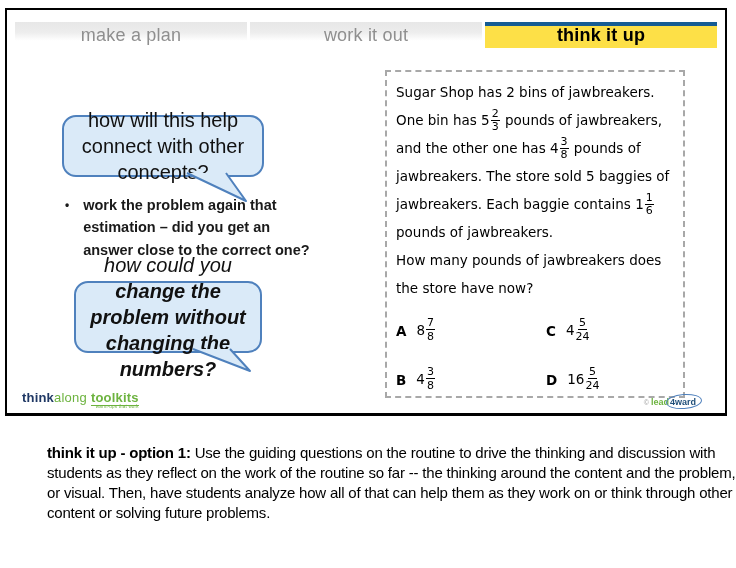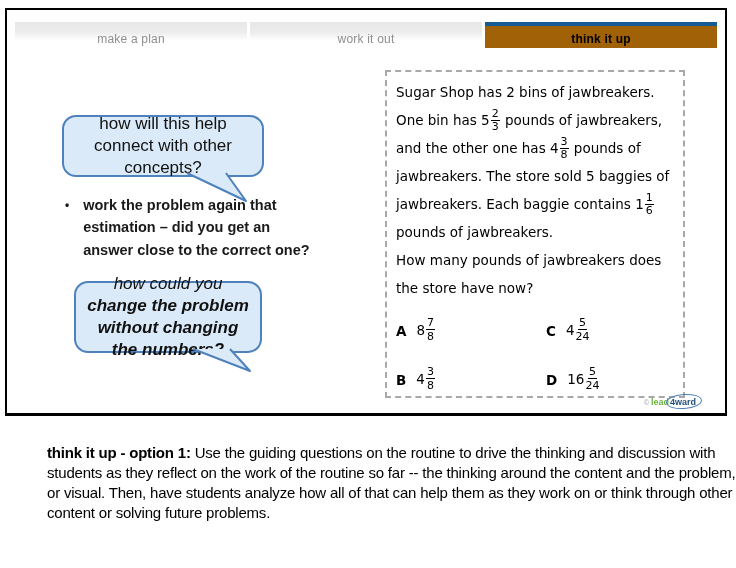--- a/index.html
+++ b/index.html
@@ -7,36 +7,36 @@
 
   .slide{
     position:absolute;left:5px;top:8px;width:722px;height:408px;
     border:2px solid #000;border-bottom-width:3px;background:#fff;box-sizing:border-box;
   }
 
   
   .tabs{position:absolute;left:8px;top:12px;right:8px;display:flex;gap:3px;height:26px;}
   .tab{
     flex:1;box-sizing:border-box;text-align:center;
-    font-size:12px;color:#8f8f8f;letter-spacing:.2px;
+    font-size:18px;color:#8f8f8f;letter-spacing:.2px;
     background:linear-gradient(to bottom,#e7e7e7 0%,#ededed 40%,#ffffff 72%);
     display:flex;align-items:flex-end;justify-content:center;
     padding-bottom:2px;cursor:pointer;
   }
   .tab.active{
-    background:#a16207;border-top:4px solid #155c94;
+    background:#fde047;border-top:4px solid #155c94;
     color:#000;font-weight:bold;
   }
 
   
   .bubble{
     position:absolute;box-sizing:border-box;
     background:#daeaf8;border:2px solid #4f81bd;border-radius:14px;
     display:flex;align-items:center;justify-content:center;text-align:center;
-    font-size:17px;color:#111;line-height:1.3;padding:6px 10px;
+    font-size:20px;color:#111;line-height:1.3;padding:6px 10px;
   }
   .bubble1{left:55px;top:105px;width:202px;height:62px;}
   .bubble2{left:67px;top:271px;width:188px;height:72px;font-weight:normal;font-style:italic;}
   .tail{position:absolute;overflow:visible;}
   .tail path{fill:#daeaf8;stroke:#4f81bd;stroke-width:2;stroke-linejoin:round;}
 
   .bullet-item{
     position:absolute;left:58px;top:184px;width:252px;
     font-size:14.5px;font-weight:600;color:#1a1a1a;line-height:1.55;
     display:flex;gap:14px;
@@ -163,20 +163,24 @@
           <span class="opt-val">
             <span><span class="whole">16</span><span class="frac">
                 <span class="fnum">5</span>
                 <span class="fden">24</span>
               </span></span>
           </span>
         </div>
       </div>
   </div>
 
+  <div class="brand-left">
+    <span class="t-think">think</span><span class="t-along">along</span><span class="t-toolkits">toolkits</span>
+    <span class="t-tagline">warm-ups that work</span>
+  </div>
 
   <div class="brand-right">
     <span class="c">©</span><span class="lead">lead</span><span class="fourward">4ward</span>
   </div>
 
 </div>
 
 <div class="caption">
   <b>think it up - option 1:</b><span> Use the guiding questions on the routine to drive the thinking and discussion with students as they reflect on the work of the routine so far -- the thinking around the content and the problem, text or visual. Then, have students analyze how all of that can help them as they work on or think through other content or solving future problems.</span>
 </div>

